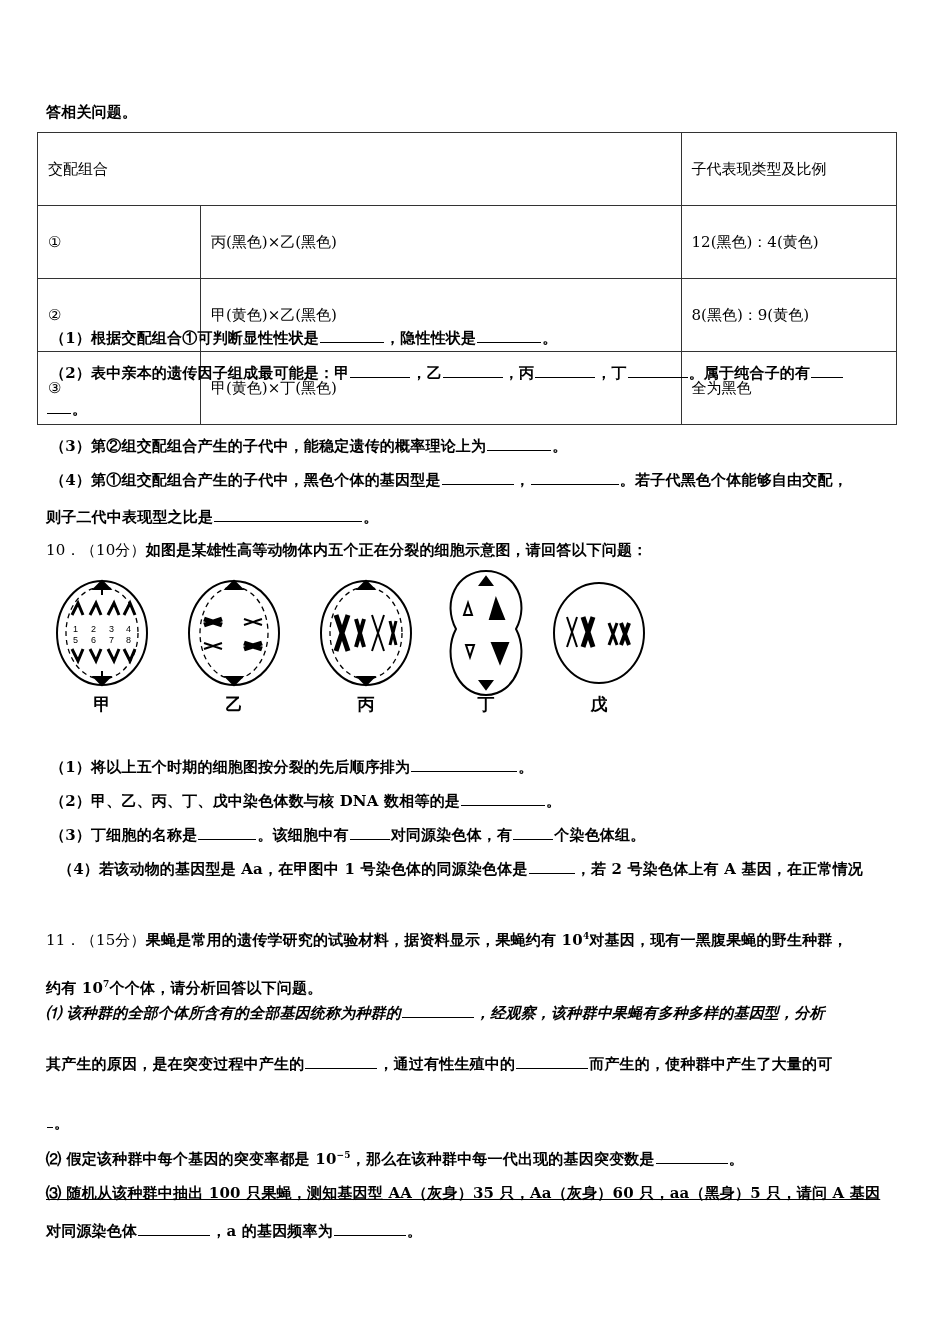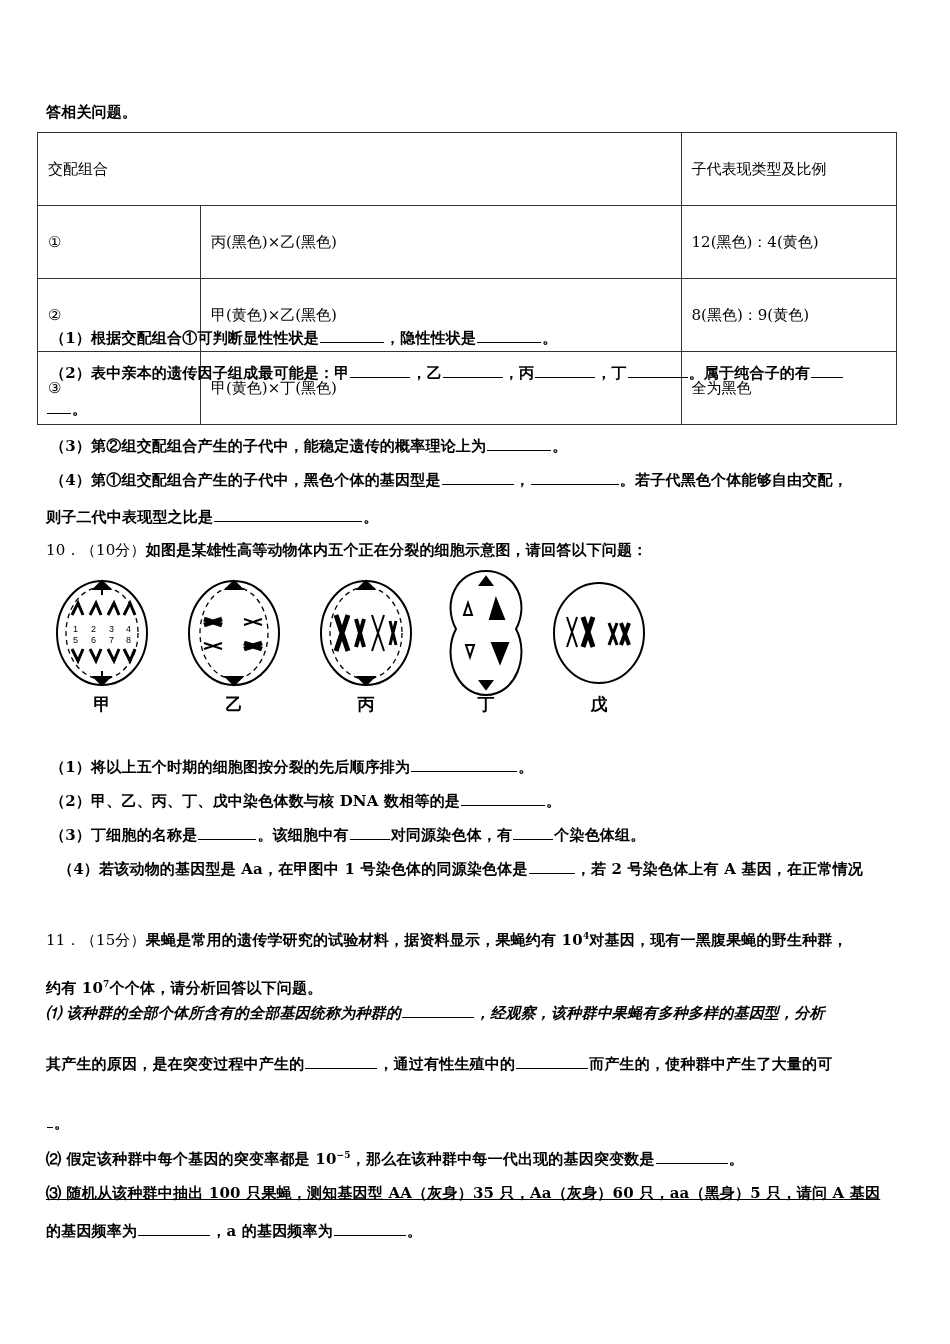--- a/index.html
+++ b/index.html
@@ -181,16 +181,16 @@
   <div class="line" style="top:1112px;">
     <span class="blank" style="width:6px;"></span><span>。</span>
   </div>
   <div class="line" style="top:1148px;">
     <span>⑵ 假定该种群中每个基因的突变率都是 10</span><sup>−5</sup><span>，那么在该种群中每一代出现的基因突变数是</span><span class="blank" style="width:72px;"></span><span>。</span>
   </div>
   <div class="line" style="top:1183px;text-decoration:underline;">
     <span>⑶ 随机从该种群中抽出 100 只果蝇，测知基因型 AA（灰身）35 只，Aa（灰身）60 只，aa（黑身）5 只，请问 A 基因</span>
   </div>
   <div class="line" style="top:1220px;">
-    <span>的基因频率为</span><span class="blank" style="width:72px;"></span><span>，a 的基因频率为</span><span class="blank" style="width:72px;"></span><span>。</span>
+    <span>对同源染色体</span><span class="blank" style="width:72px;"></span><span>，a 的基因频率为</span><span class="blank" style="width:72px;"></span><span>。</span>
   </div>
 
 </div>
 
 </body></html>

